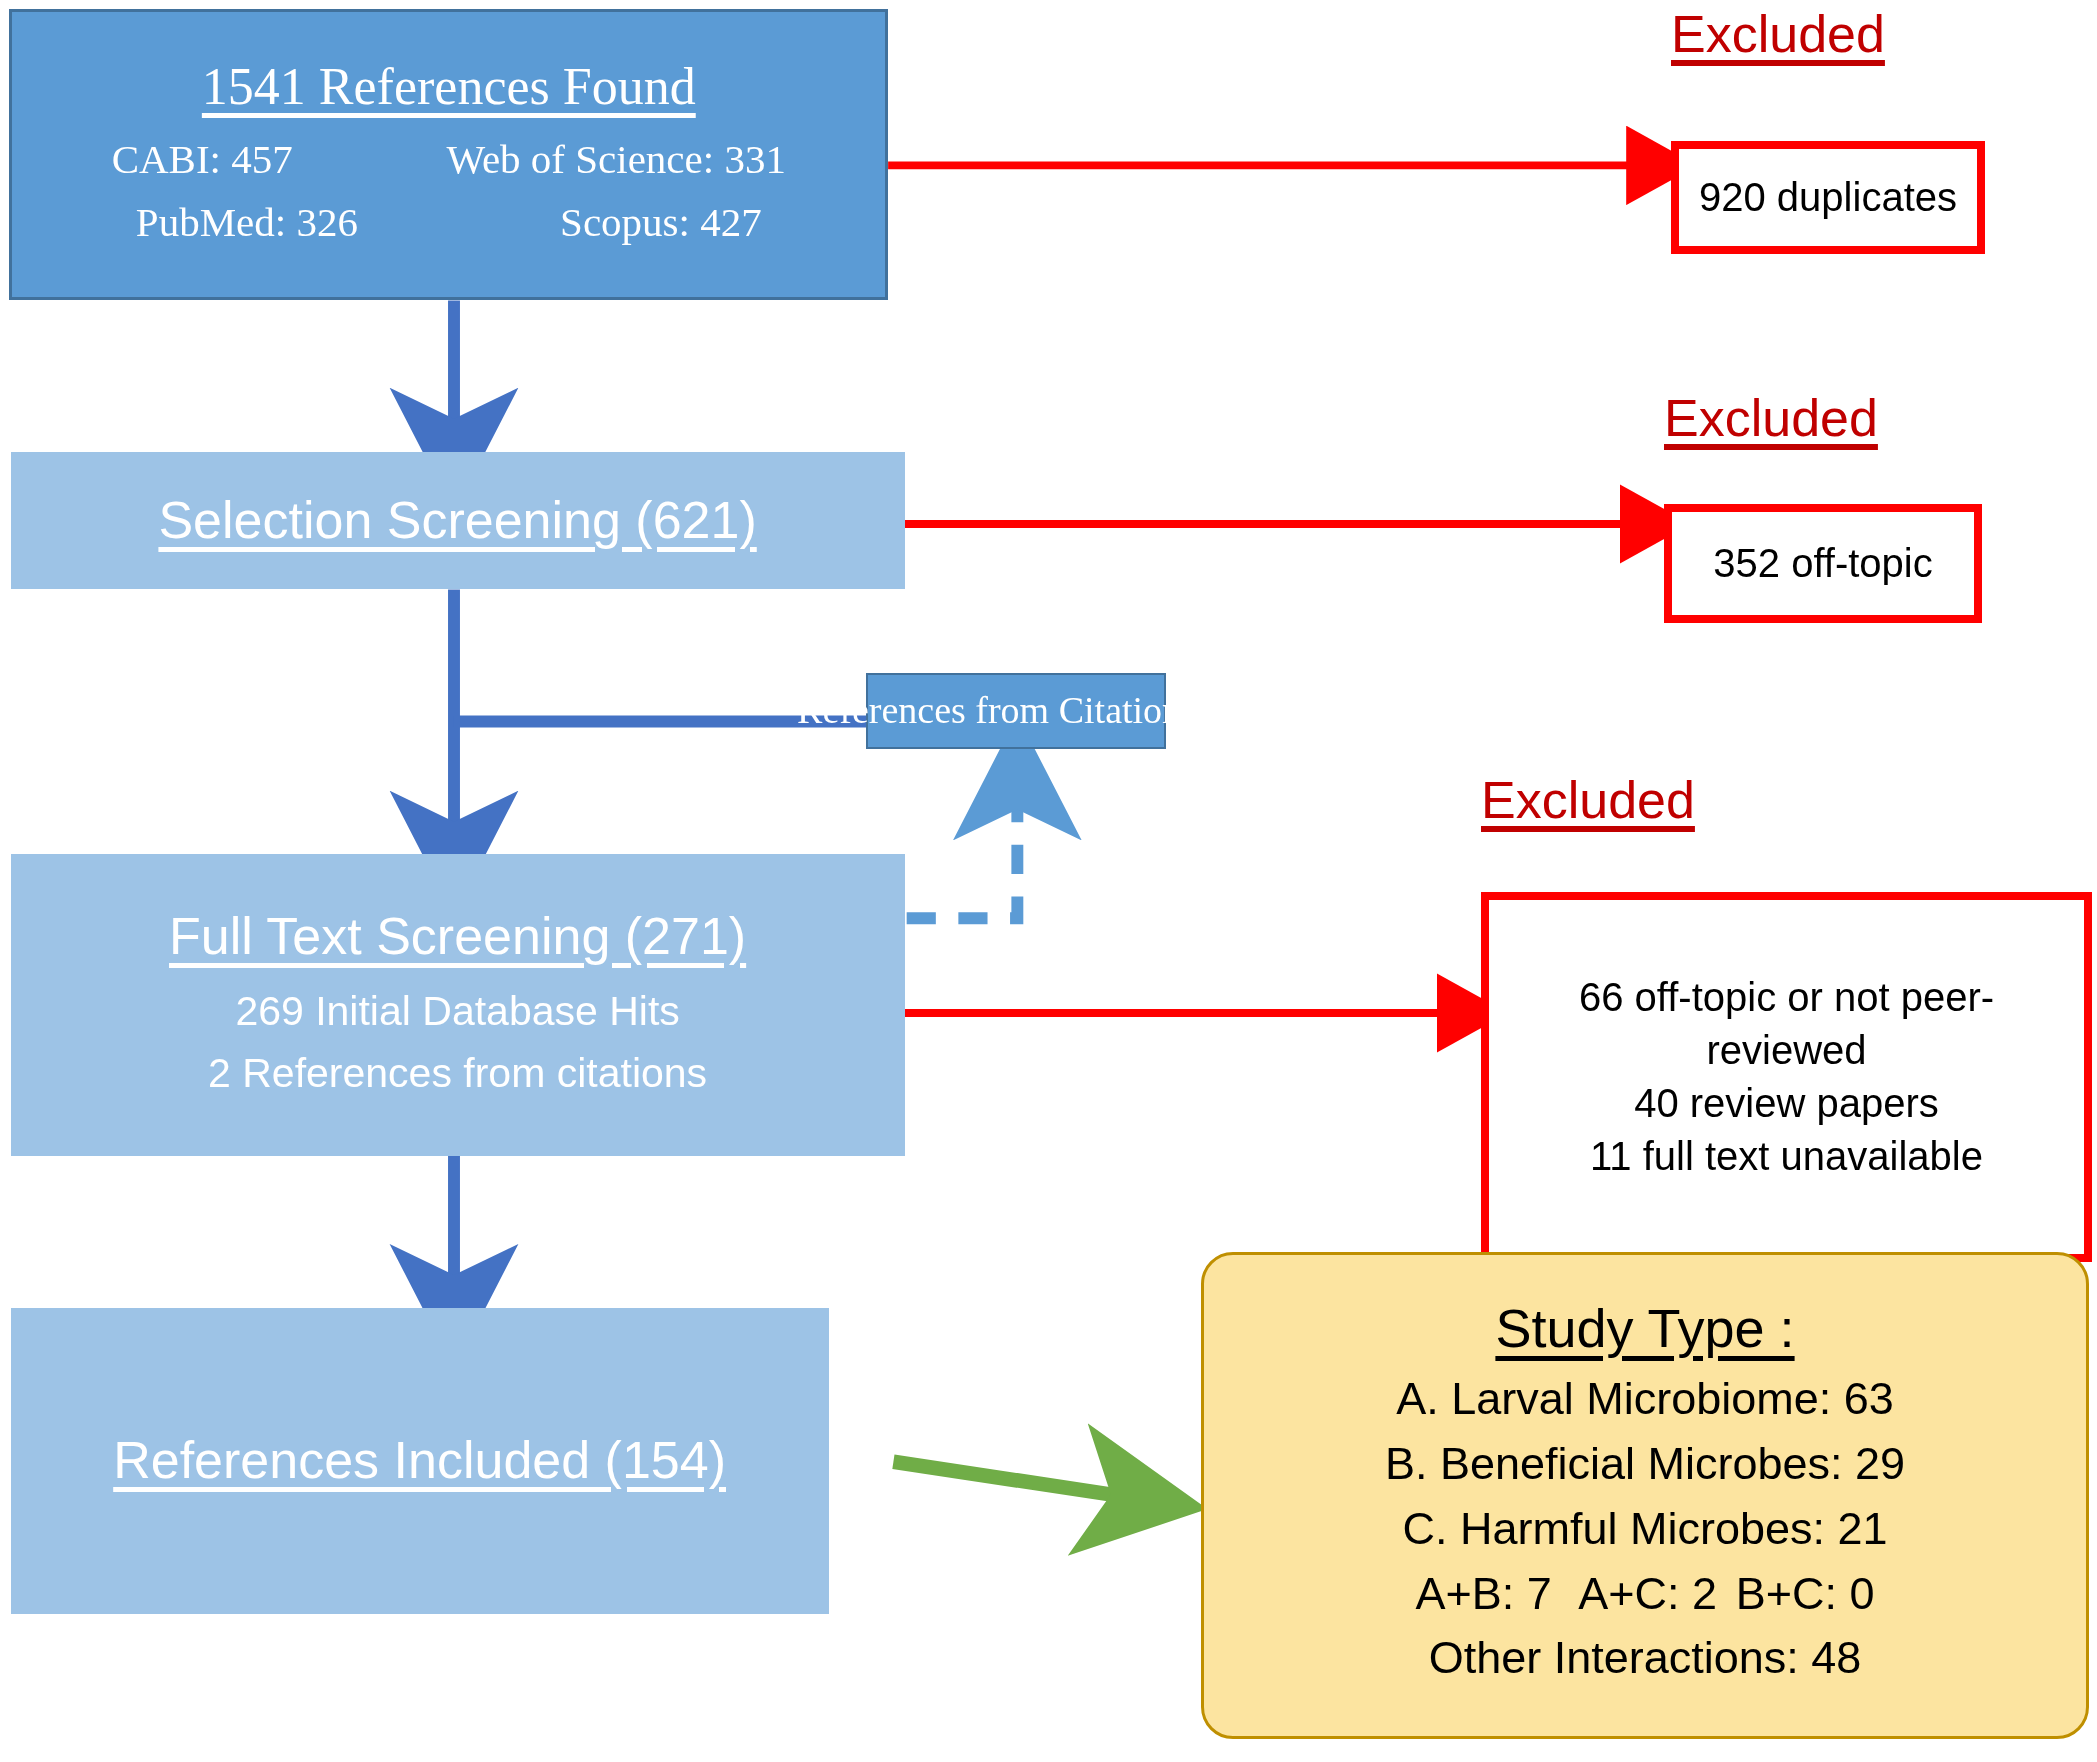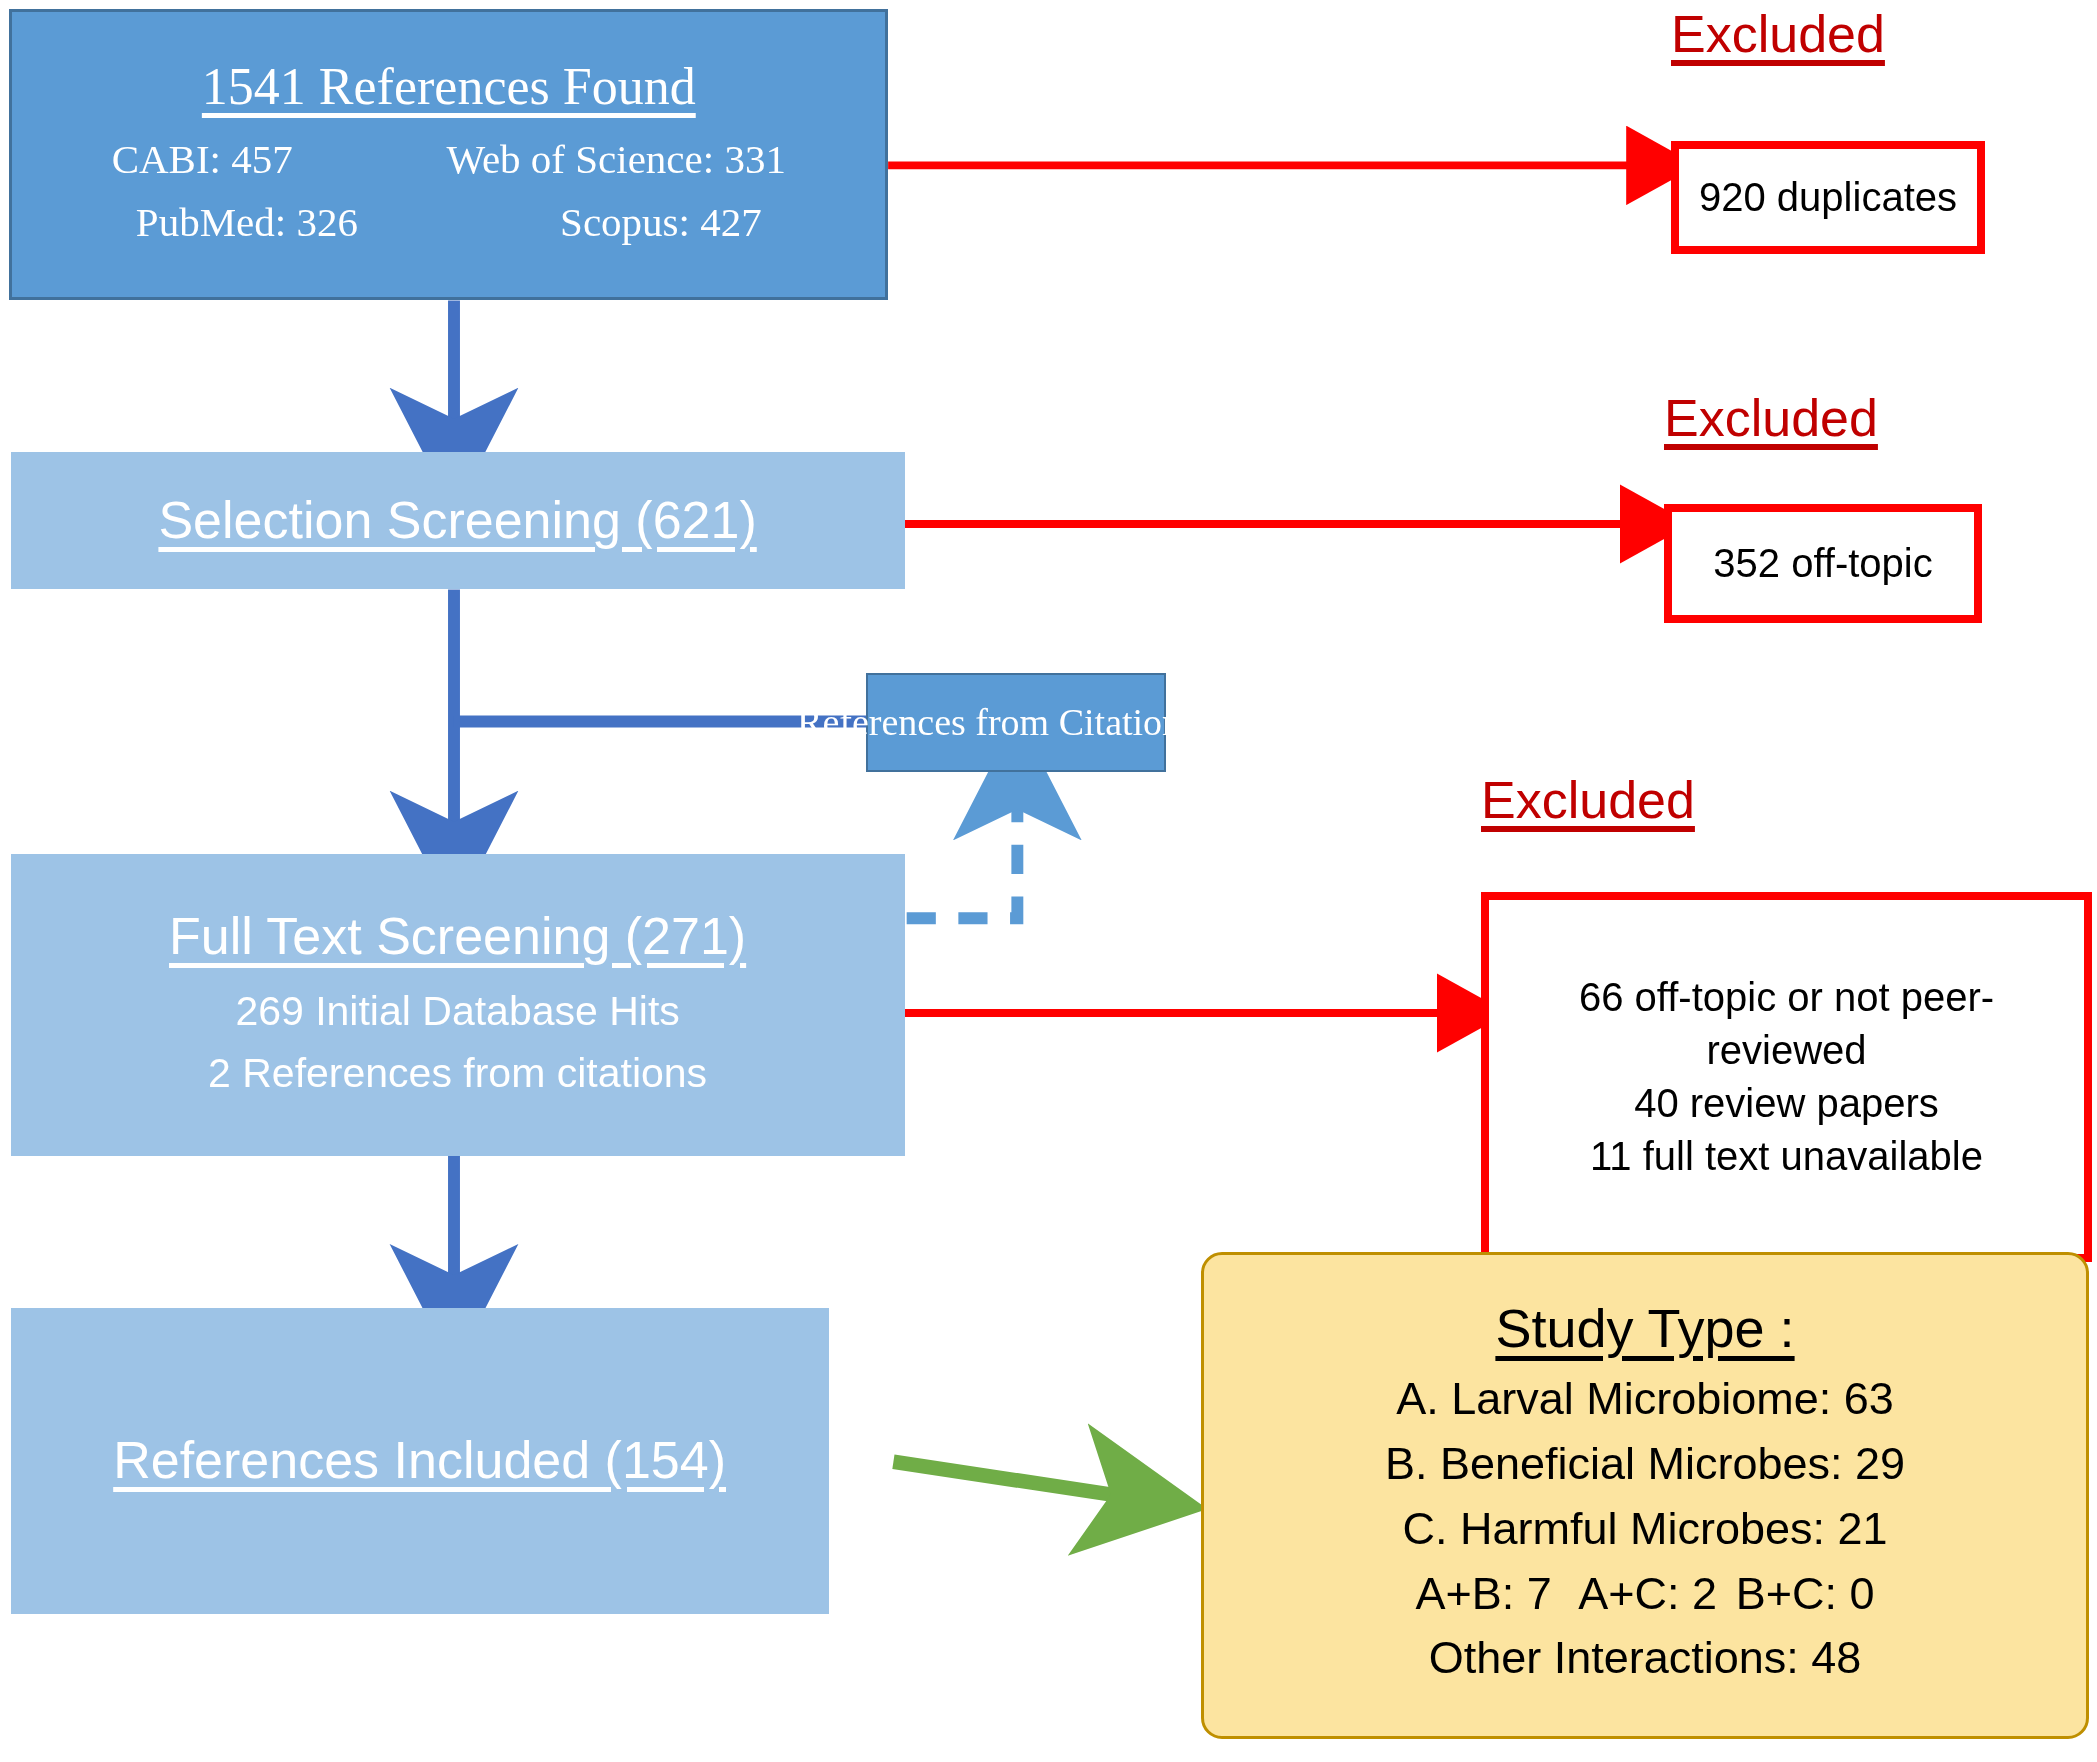--- a/index.html
+++ b/index.html
@@ -24,21 +24,21 @@
           display:flex;flex-direction:column;align-items:center;justify-content:center;
           text-align:center;color:#000000;margin-top:37px;}
   .redbox .ln{font-size:40px;line-height:1.32;white-space:nowrap;}
   .redbox .ln.wrap{white-space:normal;}
   .exlabel{position:absolute;color:#C00000;font-size:52px;line-height:1;
            text-decoration:underline;text-decoration-thickness:6px;text-underline-offset:8px;
            white-space:nowrap;text-align:left;}
 
   
   .callout{position:absolute;box-sizing:border-box;background:#FCE4A0;border:3.3px solid #BF8F00;
-           border-radius:21px;display:flex;flex-direction:column;align-items:center;
+           border-radius:32px;display:flex;flex-direction:column;align-items:center;
            justify-content:center;color:#000000;text-align:center;}
   .callout .ctitle{font-size:54px;line-height:1.05;text-decoration:underline;
            text-decoration-thickness:5.3px;text-underline-offset:9.3px;margin-bottom:10.6px;white-space:nowrap;}
   .callout .cline{font-size:45px;line-height:1.44;white-space:nowrap;}
   .callout .cline .gap{display:inline-block;width:26.5px;}
 
   
   #wires{position:absolute;left:0;top:0;width:2097px;height:1763px;pointer-events:none;}
 </style>
 </head>
@@ -98,21 +98,21 @@
 
   <div class="box bx-light" style="left:10.6px;top:452px;width:894px;height:137px;">
     <div class="ttl">Selection Screening (621)</div>
   </div>
 
   <div class="exlabel" style="left:1664px;top:392px;width:318px;">Excluded</div>
   <div class="redbox" style="left:1664px;top:467px;width:318px;height:119px;">
     <div class="ln">352 off-topic</div>
   </div>
 
-  <div class="box bx-dark" style="left:866px;top:673px;width:300px;height:99px;border-width:2.7px;text-align:center;">
+  <div class="box bx-dark" style="left:866px;top:673px;width:300px;height:76px;border-width:2.7px;text-align:center;">
     <div class="sub" style="font-size:38px;">References from Citations: 2</div>
   </div>
 
   <div class="box bx-light" style="left:10.6px;top:854px;width:894px;height:302px;">
     <div class="ttl">Full Text Screening (271)</div>
     <div class="sub" style="margin-top:22.5px;">269 Initial Database Hits</div>
     <div class="sub" style="margin-top:8px;">2 References from citations</div>
   </div>
 
   <div class="exlabel" style="left:1481px;top:774px;width:611px;">Excluded</div>

